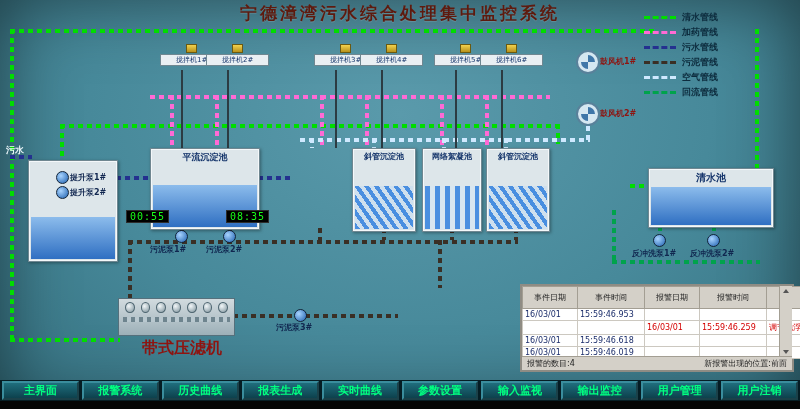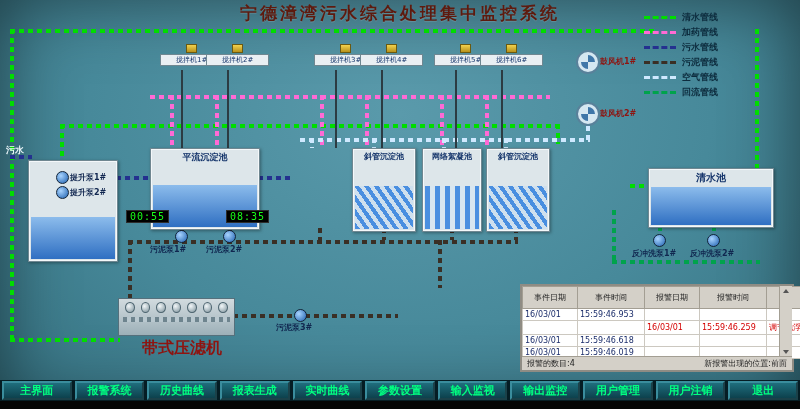--- a/index.html
+++ b/index.html
@@ -302,17 +302,16 @@
     <button class="nav-btn">主界面</button>
     <button class="nav-btn">报警系统</button>
     <button class="nav-btn">历史曲线</button>
     <button class="nav-btn">报表生成</button>
     <button class="nav-btn">实时曲线</button>
     <button class="nav-btn">参数设置</button>
     <button class="nav-btn">输入监视</button>
     <button class="nav-btn">输出监控</button>
     <button class="nav-btn">用户管理</button>
     <button class="nav-btn">用户注销</button>
-    <button class="nav-btn">退出</button>
   </div>
   <div class="bottom-strip"></div>
 
 </div>
 
 </body></html>

